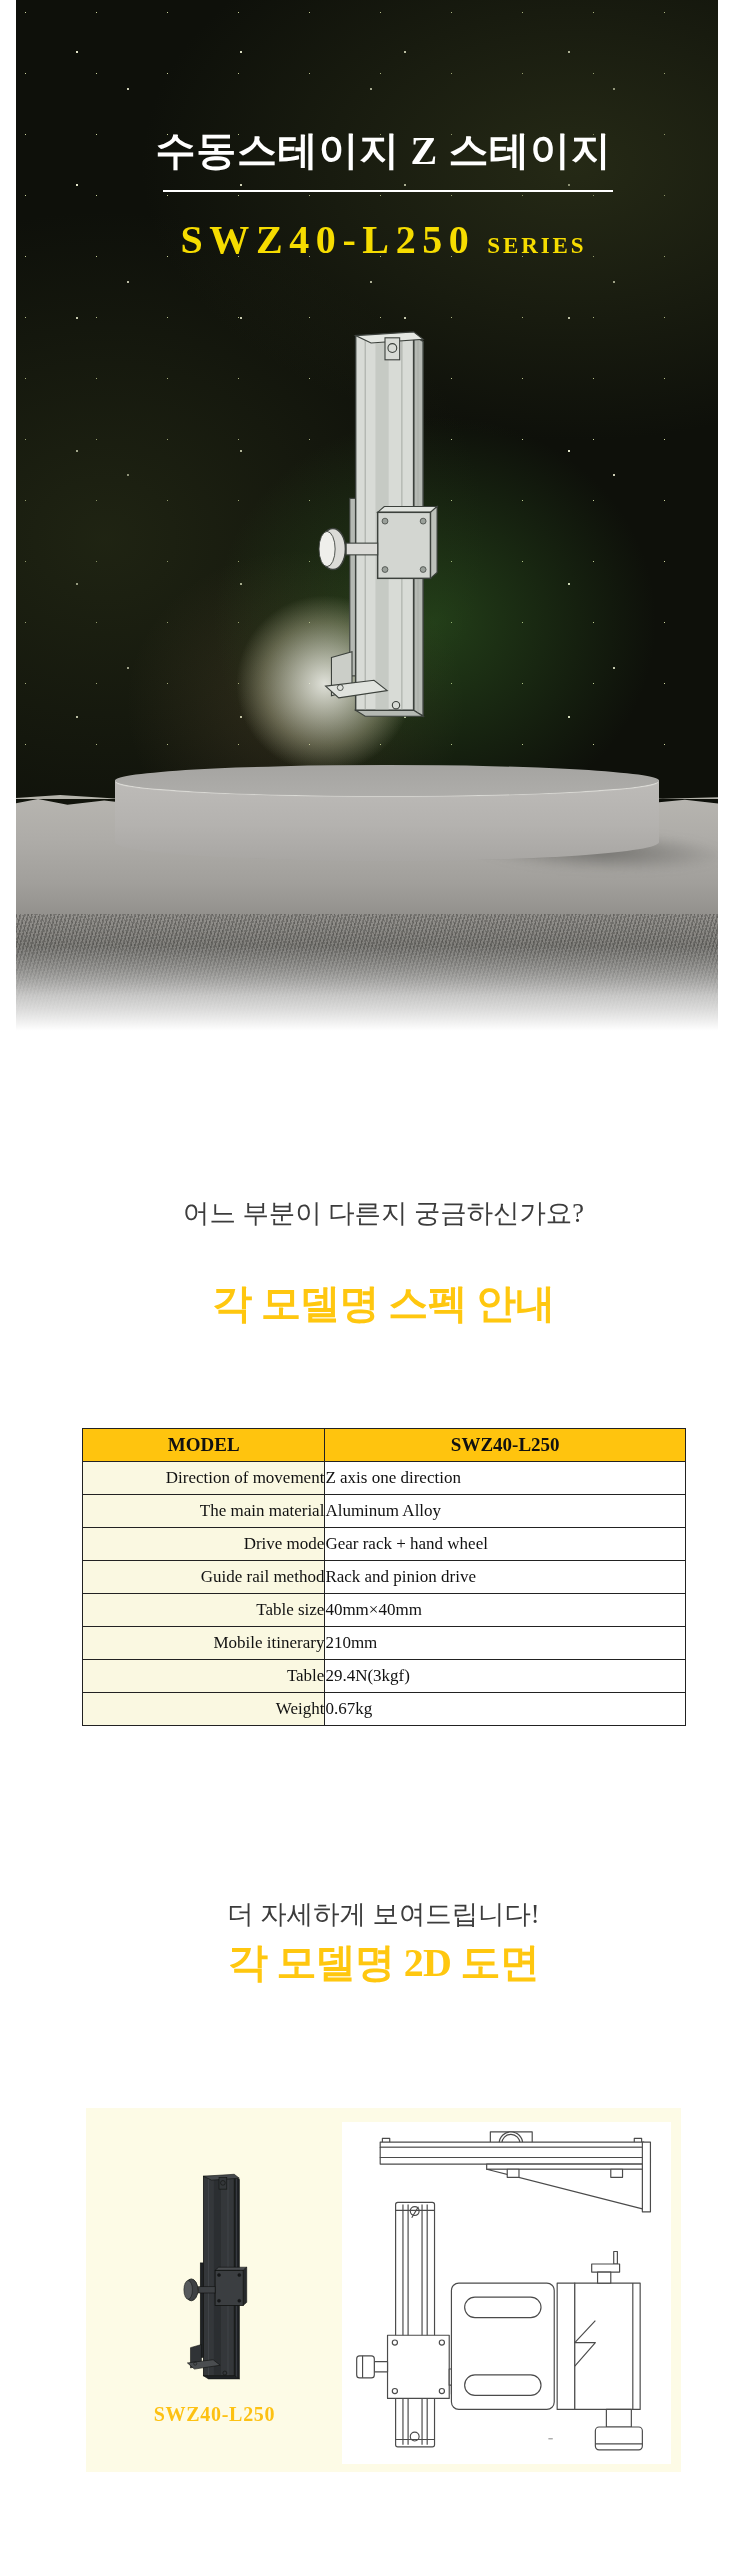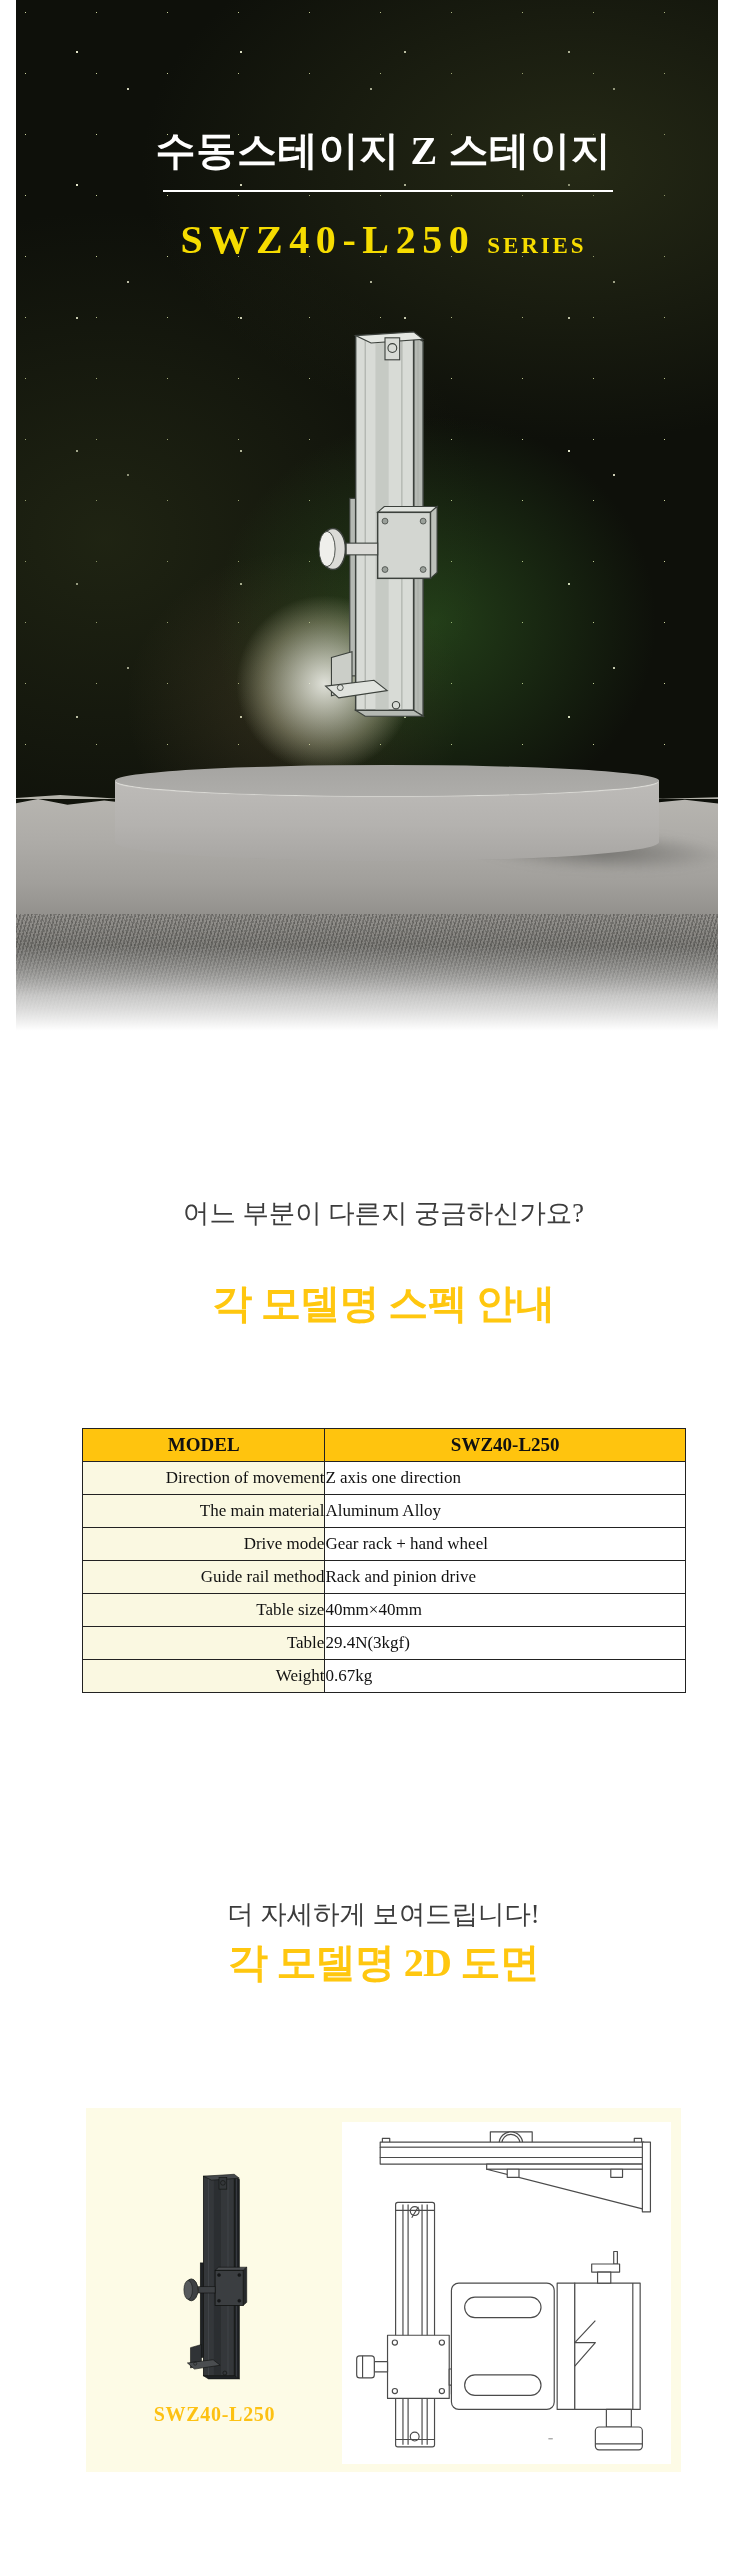--- a/index.html
+++ b/index.html
@@ -170,20 +170,24 @@
       </tr>
       <tr>
         <td class="lbl">Guide rail method</td>
         <td class="val">Rack and pinion drive</td>
       </tr>
       <tr>
         <td class="lbl">Table size</td>
         <td class="val">40mm×40mm</td>
       </tr>
       <tr>
+        <td class="lbl">Mobile itinerary</td>
+        <td class="val">210mm</td>
+      </tr>
+      <tr>
         <td class="lbl">Table</td>
         <td class="val">29.4N(3kgf)</td>
       </tr>
       <tr>
         <td class="lbl">Weight</td>
         <td class="val">0.67kg</td>
       </tr>
     </tbody>
   </table>
 

